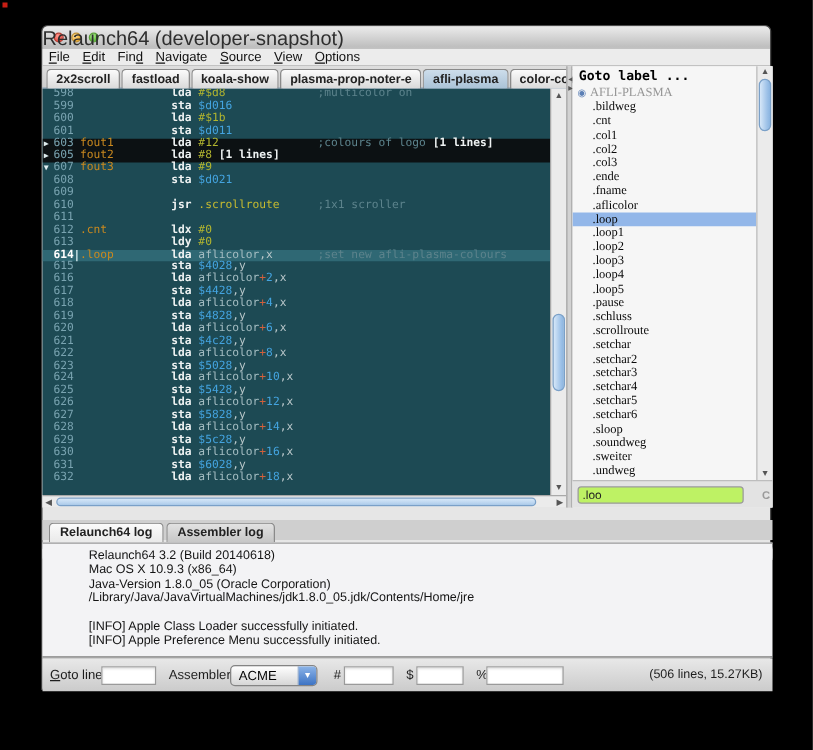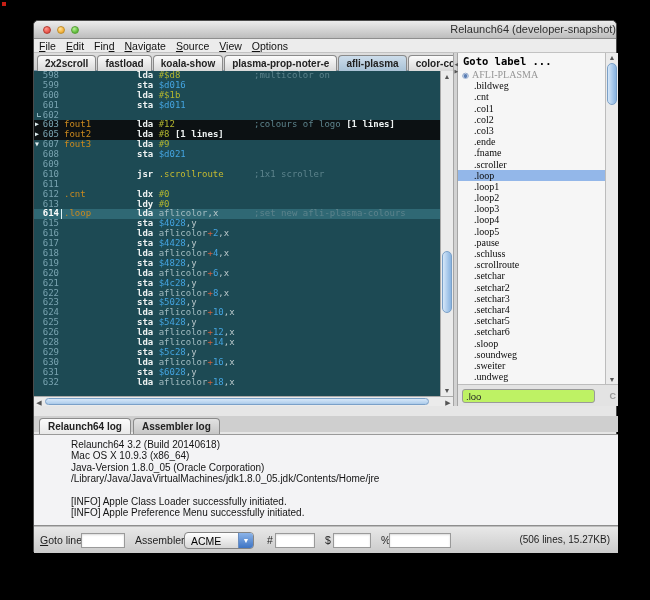--- a/index.html
+++ b/index.html
@@ -11,21 +11,21 @@
   
   #win{position:absolute;left:33px;top:20px;width:584px;height:532px;
     border-radius:5px 5px 0 0;background:#e6e6e6;box-shadow:0 10px 28px rgba(0,0,0,.75);
     border:1px solid #4a4a4a;}
   #titlebar{position:absolute;left:0;top:0;width:100%;height:18px;border-radius:5px 5px 0 0;
     background:linear-gradient(#ececec,#bdbdbd);border-bottom:1px solid #8e8e8e;}
   .tl{position:absolute;top:5px;width:8px;height:8px;border-radius:50%;}
   #tl-close{left:9px;background:radial-gradient(circle at 35% 30%,#ff9a90,#ec5a50 60%,#c33a30);border:1px solid #b53b30;}
   #tl-min{left:23px;background:radial-gradient(circle at 35% 30%,#ffe2a0,#f6b53c 60%,#d0922a);border:1px solid #c08f2e;}
   #tl-zoom{left:37px;background:radial-gradient(circle at 35% 30%,#b8f09a,#66c241 60%,#4a9e2e);border:1px solid #58a037;}
-  #title-text{position:absolute;left:0;right:0;top:2px;text-align:right;font-size:11px;color:#2e2e2e;}
+  #title-text{position:absolute;left:0;right:0;top:2px;text-align:left;font-size:16px;color:#2e2e2e;}
 
   #menubar{position:absolute;left:0;top:18px;width:100%;height:14px;background:#ececec;
     border-bottom:1px solid #c2c2c2;font-size:10.5px;color:#111;}
   .menu-item{display:inline-block;padding:0 5px;line-height:14px;}
   .menu-item u{text-decoration:underline;}
 
   
   #main{position:absolute;left:0;top:32px;width:584px;height:353px;background:#dcdcdc;}
 
   
@@ -161,24 +161,20 @@
                 <span class="code"><span class="instr">sta</span> <span class="t-addr">$d016</span></span>
               </div>
               <div class="row">
                 <span class="num">600</span>
                 <span class="code"><span class="instr">lda</span> <span class="t-imm">#$1b</span></span>
               </div>
               <div class="row">
                 <span class="num">601</span>
                 <span class="code"><span class="instr">sta</span> <span class="t-addr">$d011</span></span>
               </div>
-              <div class="row">
-                <span class="fold-end"></span>
-                <span class="num">602</span>
-              </div>
               <div class="row state-folded">
                 <span class="fold">▶</span>
                 <span class="num">603</span>
                 <span class="lbl">fout1</span>
                 <span class="code"><span class="instr">lda</span> <span class="t-imm">#12</span></span>
                 <span class="cmt">;colours of logo <span class="note-cmt">[1 lines]</span></span>
               </div>
               <div class="row state-folded">
                 <span class="fold">▶</span>
                 <span class="num">605</span>
@@ -262,20 +258,24 @@
                 <span class="num">624</span>
                 <span class="code"><span class="instr">lda</span> <span class="t-sym">aflicolor</span><span class="t-plus">+</span><span class="t-num">10</span><span class="t-plain">,x</span></span>
               </div>
               <div class="row">
                 <span class="num">625</span>
                 <span class="code"><span class="instr">sta</span> <span class="t-addr">$5428</span><span class="t-plain">,y</span></span>
               </div>
               <div class="row">
                 <span class="num">626</span>
                 <span class="code"><span class="instr">lda</span> <span class="t-sym">aflicolor</span><span class="t-plus">+</span><span class="t-num">12</span><span class="t-plain">,x</span></span>
+              </div>
+              <div class="row">
+                <span class="num">627</span>
+                <span class="code"><span class="instr">sta</span> <span class="t-addr">$5828</span><span class="t-plain">,y</span></span>
               </div>
               <div class="row">
                 <span class="num">628</span>
                 <span class="code"><span class="instr">lda</span> <span class="t-sym">aflicolor</span><span class="t-plus">+</span><span class="t-num">14</span><span class="t-plain">,x</span></span>
               </div>
               <div class="row">
                 <span class="num">629</span>
                 <span class="code"><span class="instr">sta</span> <span class="t-addr">$5c28</span><span class="t-plain">,y</span></span>
               </div>
               <div class="row">
@@ -315,21 +315,21 @@
         <div id="sb-header">Goto label ...</div>
         <div id="sb-list">
             <div class="sb-row root"><span class="tree-icon">◉</span>AFLI-PLASMA</div>
             <div class="sb-row">.bildweg</div>
             <div class="sb-row">.cnt</div>
             <div class="sb-row">.col1</div>
             <div class="sb-row">.col2</div>
             <div class="sb-row">.col3</div>
             <div class="sb-row">.ende</div>
             <div class="sb-row">.fname</div>
-            <div class="sb-row">.scroller</div>
+            <div class="sb-row">.aflicolor</div>
             <div class="sb-row sel">.loop</div>
             <div class="sb-row">.loop1</div>
             <div class="sb-row">.loop2</div>
             <div class="sb-row">.loop3</div>
             <div class="sb-row">.loop4</div>
             <div class="sb-row">.loop5</div>
             <div class="sb-row">.pause</div>
             <div class="sb-row">.schluss</div>
             <div class="sb-row">.scrollroute</div>
             <div class="sb-row">.setchar</div>

